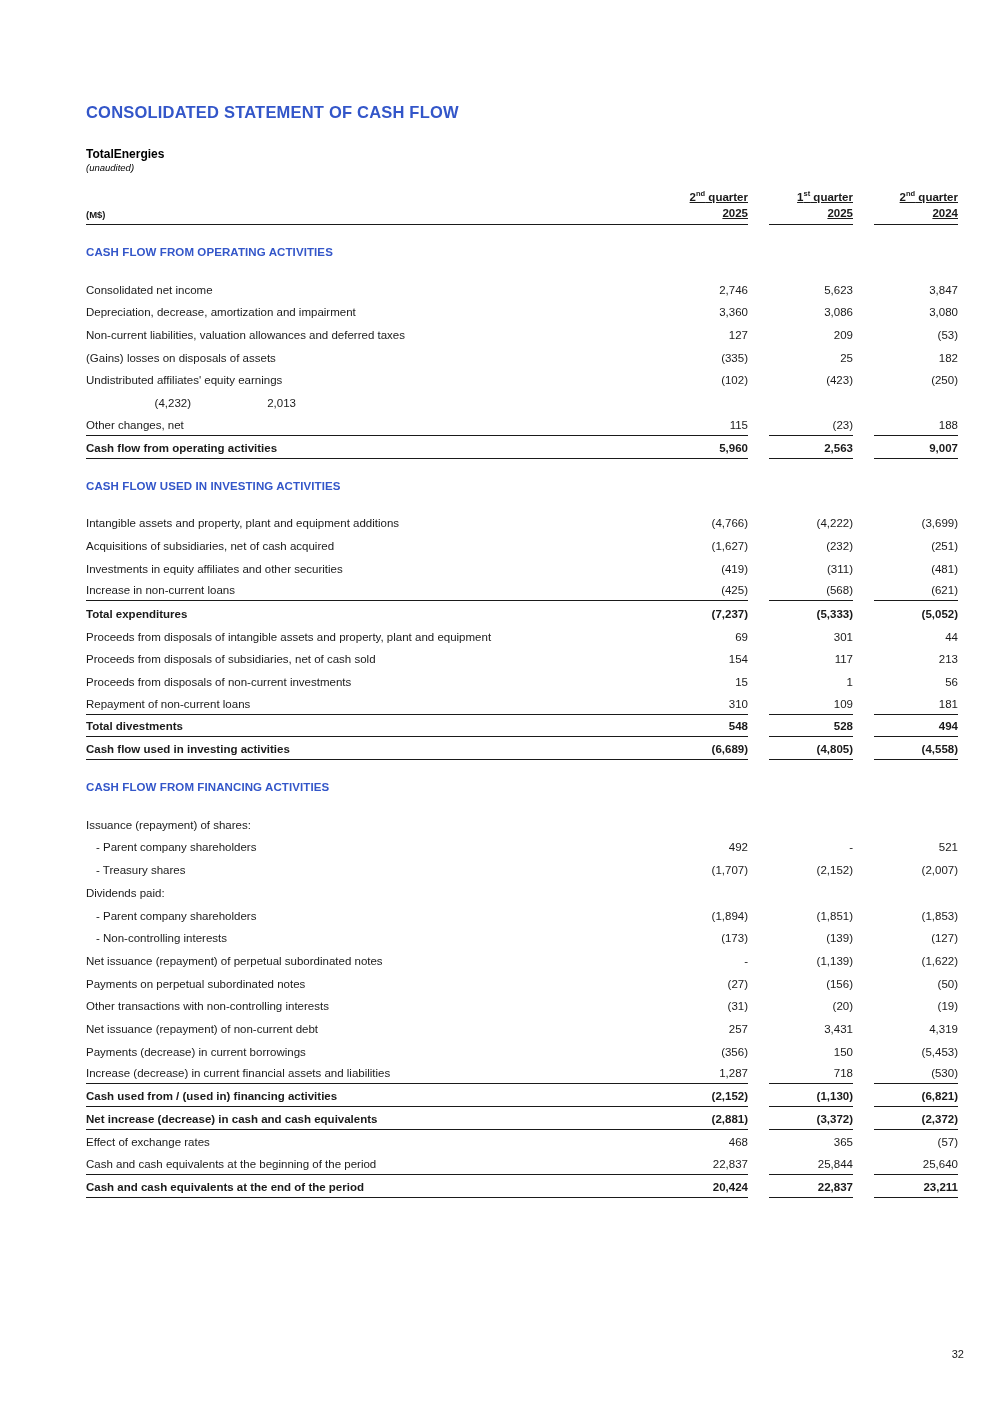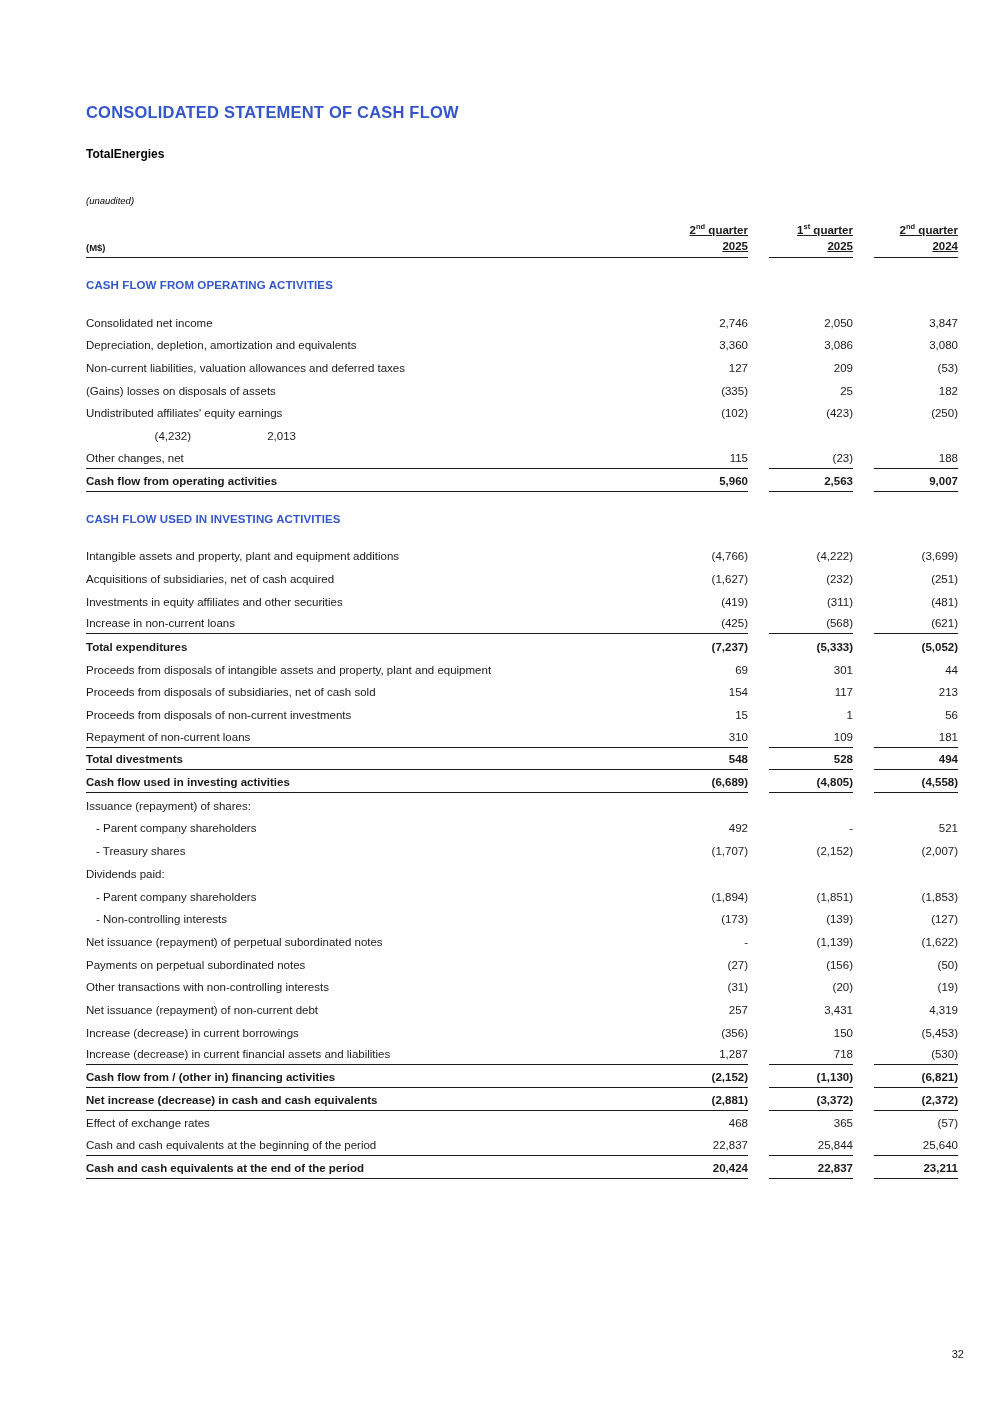--- a/index.html
+++ b/index.html
@@ -22,21 +22,20 @@
     letter-spacing:0.2px;
   }
   .company {
     margin-top:25px;
     font-size:12px;
     font-weight:bold;
     line-height:16px;
     color:#000;
   }
   .note {
-    margin-top:33px;
     font-size:9.5px;
     font-style:italic;
     line-height:11px;
     color:#000;
   }
 
   
   .trow { display:flex; align-items:flex-end; }
   .cell-main { flex:1; display:flex; justify-content:space-between; align-items:flex-end; }
   .cell-c { width:84px; margin-left:21px; text-align:right; }
@@ -93,26 +92,26 @@
       <div class="cell-c col-head"><span>2</span><sup>nd</sup><span> quarter</span><span class="yr">2024</span></div>
     </div>
 
     <div id="table-body">
         <div class="section-heading">CASH FLOW FROM OPERATING ACTIVITIES</div>
         <div class="trow body-row">
           <div class="cell-main">
             <span class="lbl">Consolidated net income</span>
             <span class="val">2,746</span>
           </div>
-          <span class="cell-c val">2,050</span>
+          <span class="cell-c val">5,623</span>
           <span class="cell-c val">3,847</span>
         </div>
         <div class="trow body-row">
           <div class="cell-main">
-            <span class="lbl">Depreciation, depletion, amortization and equivalents</span>
+            <span class="lbl">Depreciation, decrease, amortization and impairment</span>
             <span class="val">3,360</span>
           </div>
           <span class="cell-c val">3,086</span>
           <span class="cell-c val">3,080</span>
         </div>
         <div class="trow body-row">
           <div class="cell-main">
             <span class="lbl">Non-current liabilities, valuation allowances and deferred taxes</span>
             <span class="val">127</span>
           </div>
@@ -237,20 +236,21 @@
           <span class="cell-c val">494</span>
         </div>
         <div class="trow body-row bold ruled">
           <div class="cell-main">
             <span class="lbl">Cash flow used in investing activities</span>
             <span class="val">(6,689)</span>
           </div>
           <span class="cell-c val">(4,805)</span>
           <span class="cell-c val">(4,558)</span>
         </div>
+        <div class="section-heading">CASH FLOW FROM FINANCING ACTIVITIES</div>
         <div class="trow body-row">
           <div class="cell-main">
             <span class="lbl">Issuance (repayment) of shares:</span>
             <span class="val"></span>
           </div>
           <span class="cell-c val"></span>
           <span class="cell-c val"></span>
         </div>
         <div class="trow body-row">
           <div class="cell-main">
@@ -319,37 +319,37 @@
         <div class="trow body-row">
           <div class="cell-main">
             <span class="lbl">Net issuance (repayment) of non-current debt</span>
             <span class="val">257</span>
           </div>
           <span class="cell-c val">3,431</span>
           <span class="cell-c val">4,319</span>
         </div>
         <div class="trow body-row">
           <div class="cell-main">
-            <span class="lbl">Increase (decrease) in current borrowings</span>
+            <span class="lbl">Payments (decrease) in current borrowings</span>
             <span class="val">(356)</span>
           </div>
           <span class="cell-c val">150</span>
           <span class="cell-c val">(5,453)</span>
         </div>
         <div class="trow body-row ruled">
           <div class="cell-main">
             <span class="lbl">Increase (decrease) in current financial assets and liabilities</span>
             <span class="val">1,287</span>
           </div>
           <span class="cell-c val">718</span>
           <span class="cell-c val">(530)</span>
         </div>
         <div class="trow body-row bold ruled">
           <div class="cell-main">
-            <span class="lbl">Cash flow from / (other in) financing activities</span>
+            <span class="lbl">Cash used from / (used in) financing activities</span>
             <span class="val">(2,152)</span>
           </div>
           <span class="cell-c val">(1,130)</span>
           <span class="cell-c val">(6,821)</span>
         </div>
         <div class="trow body-row bold ruled">
           <div class="cell-main">
             <span class="lbl">Net increase (decrease) in cash and cash equivalents</span>
             <span class="val">(2,881)</span>
           </div>

